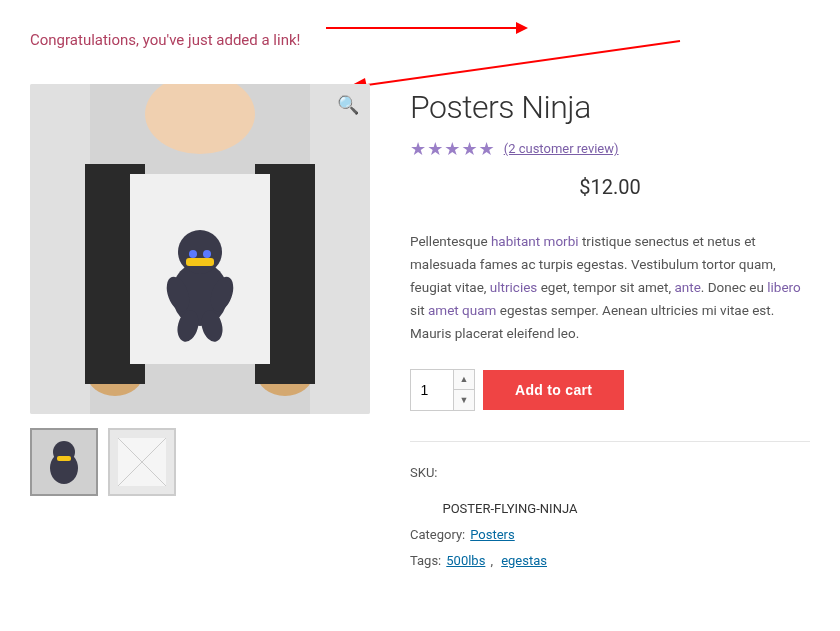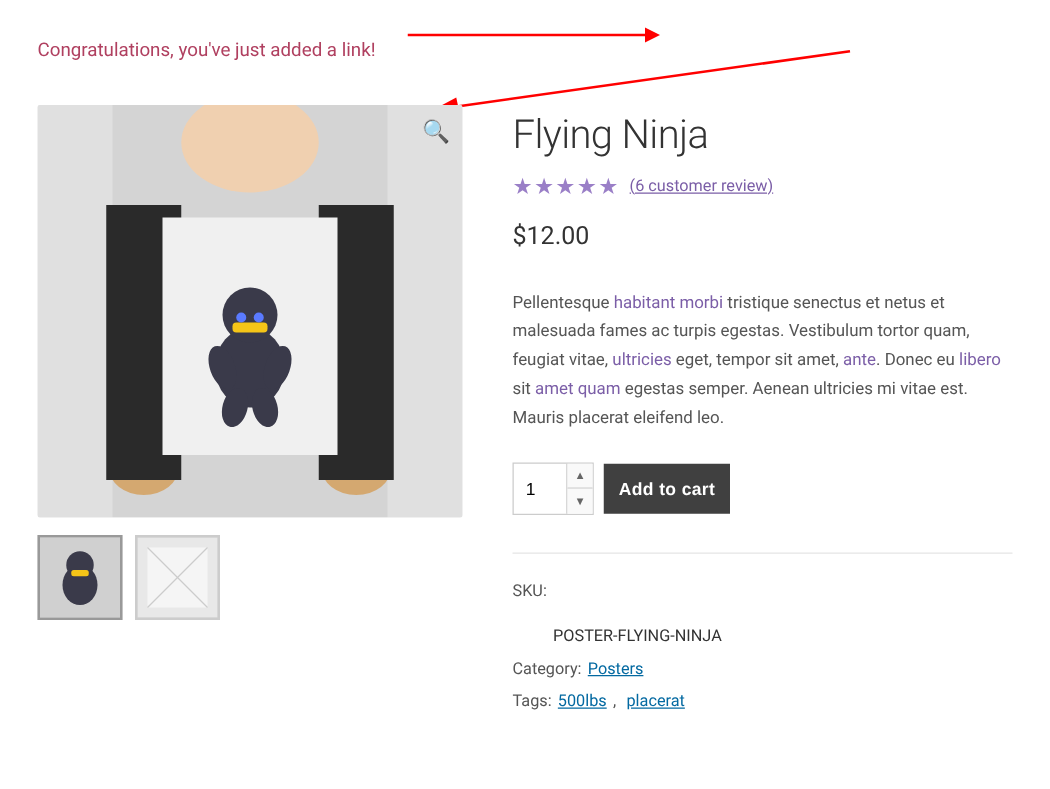--- a/index.html
+++ b/index.html
@@ -115,20 +115,21 @@
       color: #7b5ea7;
       font-size: 13px;
       text-decoration: underline;
       cursor: pointer;
     }
 
     .price {
       font-size: 20px;
       color: #333;
       margin-bottom: 18px;
+      text-align: center;
     }
 
     .description {
       font-size: 13.5px;
       line-height: 1.7;
       color: #555;
       margin-bottom: 24px;
       margin-top: 31px;
     }
     .description a {
@@ -172,24 +173,24 @@
       cursor: pointer;
       font-size: 9px;
       color: #666;
       background: #f9f9f9;
       border: none;
       outline: none;
     }
     .qty-arrow:first-child { border-bottom: 1px solid #ccc; }
 
     .add-to-cart-btn {
-      background: #404040;
+      background: #ef4444;
       color: #fff;
       border: none;
-      padding: 12px 12px;
+      padding: 12px 32px;
       font-size: 14px;
       font-weight: 600;
       cursor: pointer;
       letter-spacing: 0.3px;
     }
 
     .product-meta {
       border-top: 1px solid #e5e5e5;
       padding-top: 18px;
       font-size: 13px;
@@ -283,25 +284,25 @@
             <rect x="8" y="8" width="48" height="48" fill="#f5f5f5"></rect>
             <line x1="8" y1="8" x2="56" y2="56" stroke="#ccc" stroke-width="1"></line>
             <line x1="56" y1="8" x2="8" y2="56" stroke="#ccc" stroke-width="1"></line>
           </svg>
         </div>
       </div>
     </div>
 
     <div class="product-info">
 
-      <h1 class="product-title">Flying Ninja</h1>
+      <h1 class="product-title">Posters Ninja</h1>
 
       <div class="rating-row">
         <span class="stars">★★★★★</span>
-        <a class="review-link">(6 customer review)</a>
+        <a class="review-link">(2 customer review)</a>
       </div>
 
       <div class="price">$12.00</div>
 
       <div class="description">
         Pellentesque <a href="#">habitant morbi</a> tristique senectus et netus et malesuada fames ac turpis egestas. Vestibulum tortor quam, feugiat vitae, <a href="#">ultricies</a> eget, tempor sit amet, <a href="#">ante</a>. Donec eu <a href="#">libero</a> sit <a href="#">amet quam</a> egestas semper. Aenean ultricies mi vitae est. Mauris placerat eleifend leo.
       </div>
 
       <div class="add-to-cart-row">
         <div class="qty-input-wrap">
@@ -320,20 +321,20 @@
           <span class="meta-value">POSTER-FLYING-NINJA</span>
         </div>
         <div class="meta-row">
           <span class="meta-label">Category:</span>
           <a class="meta-link">Posters</a>
         </div>
         <div class="meta-row">
           <span class="meta-label">Tags:</span>
           <a class="meta-link">500lbs</a>
             <span>,&nbsp;</span>
-            <a class="meta-link">placerat</a>
+            <a class="meta-link">egestas</a>
         </div>
       </div>
 
     </div>
   </div>
 
 </div>
 
 </body></html>

